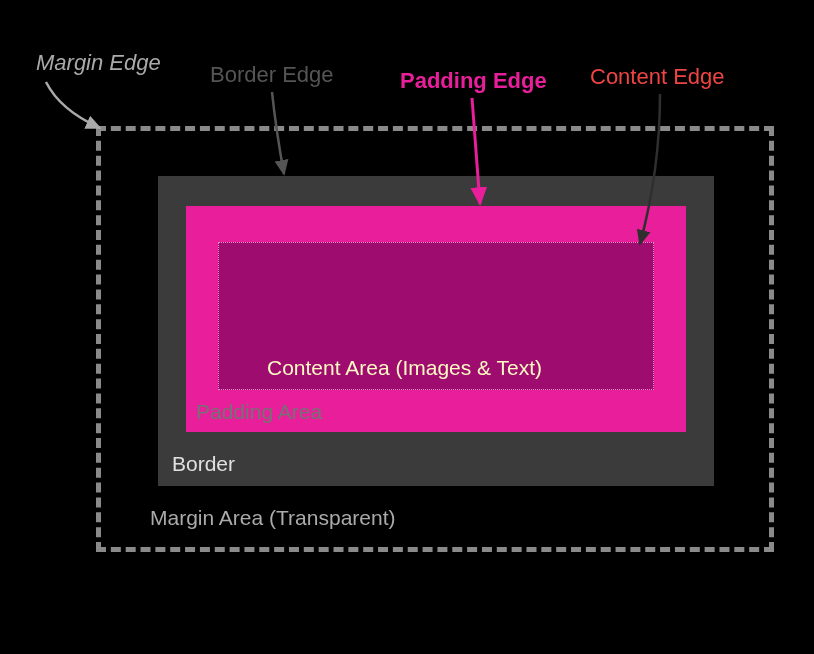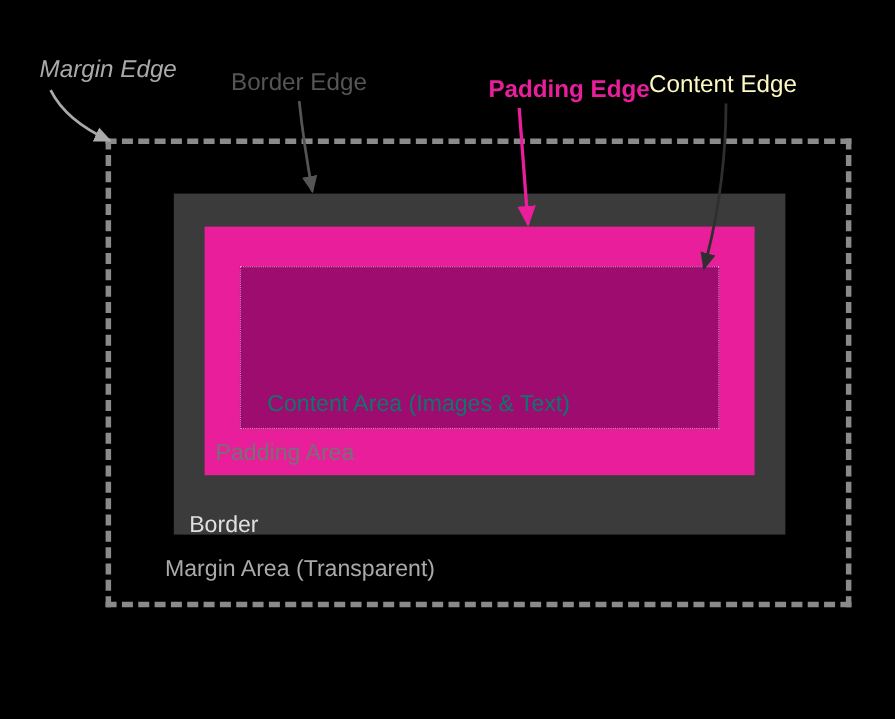--- a/index.html
+++ b/index.html
@@ -2,24 +2,24 @@
 <html><head>
 <meta charset="utf-8">
 <style>
   * { box-sizing: border-box; margin: 0; padding: 0; }
   html, body { width: 814px; height: 654px; background: #000; overflow: hidden; }
   body { font-family: "Comic Sans MS", "Segoe Script", "Chalkboard SE", cursive, sans-serif; position: relative; }
 
   .label { position: absolute; font-size: 22px; white-space: nowrap; }
   .c-gray-l { color: #aaaaaa; }
   .c-gray-d { color: #555555; }
-  .c-dark   { color: #fef9c3; }
-  .c-pink-b { color: #e91e9b; margin-left: 44px; }
+  .c-dark   { color: #ef4444; }
+  .c-pink-b { color: #e91e9b; }
   .c-pink-l { color: #737373; }
-  .c-purple { color: #0f766e; }
+  .c-purple { color: #fef9c3; margin-left: 24px; }
   .c-white  { color: #e0e0e0; }
 
   
   .margin-box {
     position: absolute;
     left: 96px; top: 126px;
     width: 678px; height: 426px;
     border: 5px dashed #8a8a8a;
   }
   .border-box {
@@ -59,21 +59,21 @@
 <div class="label c-pink-b" style="left:400px; top:68px; font-weight:bold;">Padding Edge</div>
 <div class="label c-dark" style="left:590px; top:64px;">Content Edge</div>
 
 <div class="margin-box"></div>
 <div class="border-box"></div>
 <div class="padding-box"></div>
 <div class="content-box"></div>
 
 <div class="caption c-purple" style="left:243px; top:356px;">Content Area (Images &amp; Text)</div>
 <div class="caption c-pink-l" style="left:196px; top:400px;">Padding Area</div>
-<div class="caption c-white" style="left:172px; top:466px;">Border</div>
+<div class="caption c-white" style="left:172px; top:452px;">Border</div>
 <div class="caption c-gray-l" style="left:150px; top:506px;">Margin Area (Transparent)</div>
 
 <svg class="arrows" viewBox="0 0 814 654">
   <defs>
     <marker id="ah-gray-l" viewBox="0 0 10 10" refX="8" refY="5" markerWidth="7" markerHeight="7" orient="auto-start-reverse">
       <path d="M0 1 L9 5 L0 9 Z" fill="#aaaaaa"></path>
     </marker>
     <marker id="ah-gray-d" viewBox="0 0 10 10" refX="8" refY="5" markerWidth="7" markerHeight="7" orient="auto-start-reverse">
       <path d="M0 1 L9 5 L0 9 Z" fill="#555555"></path>
     </marker>

